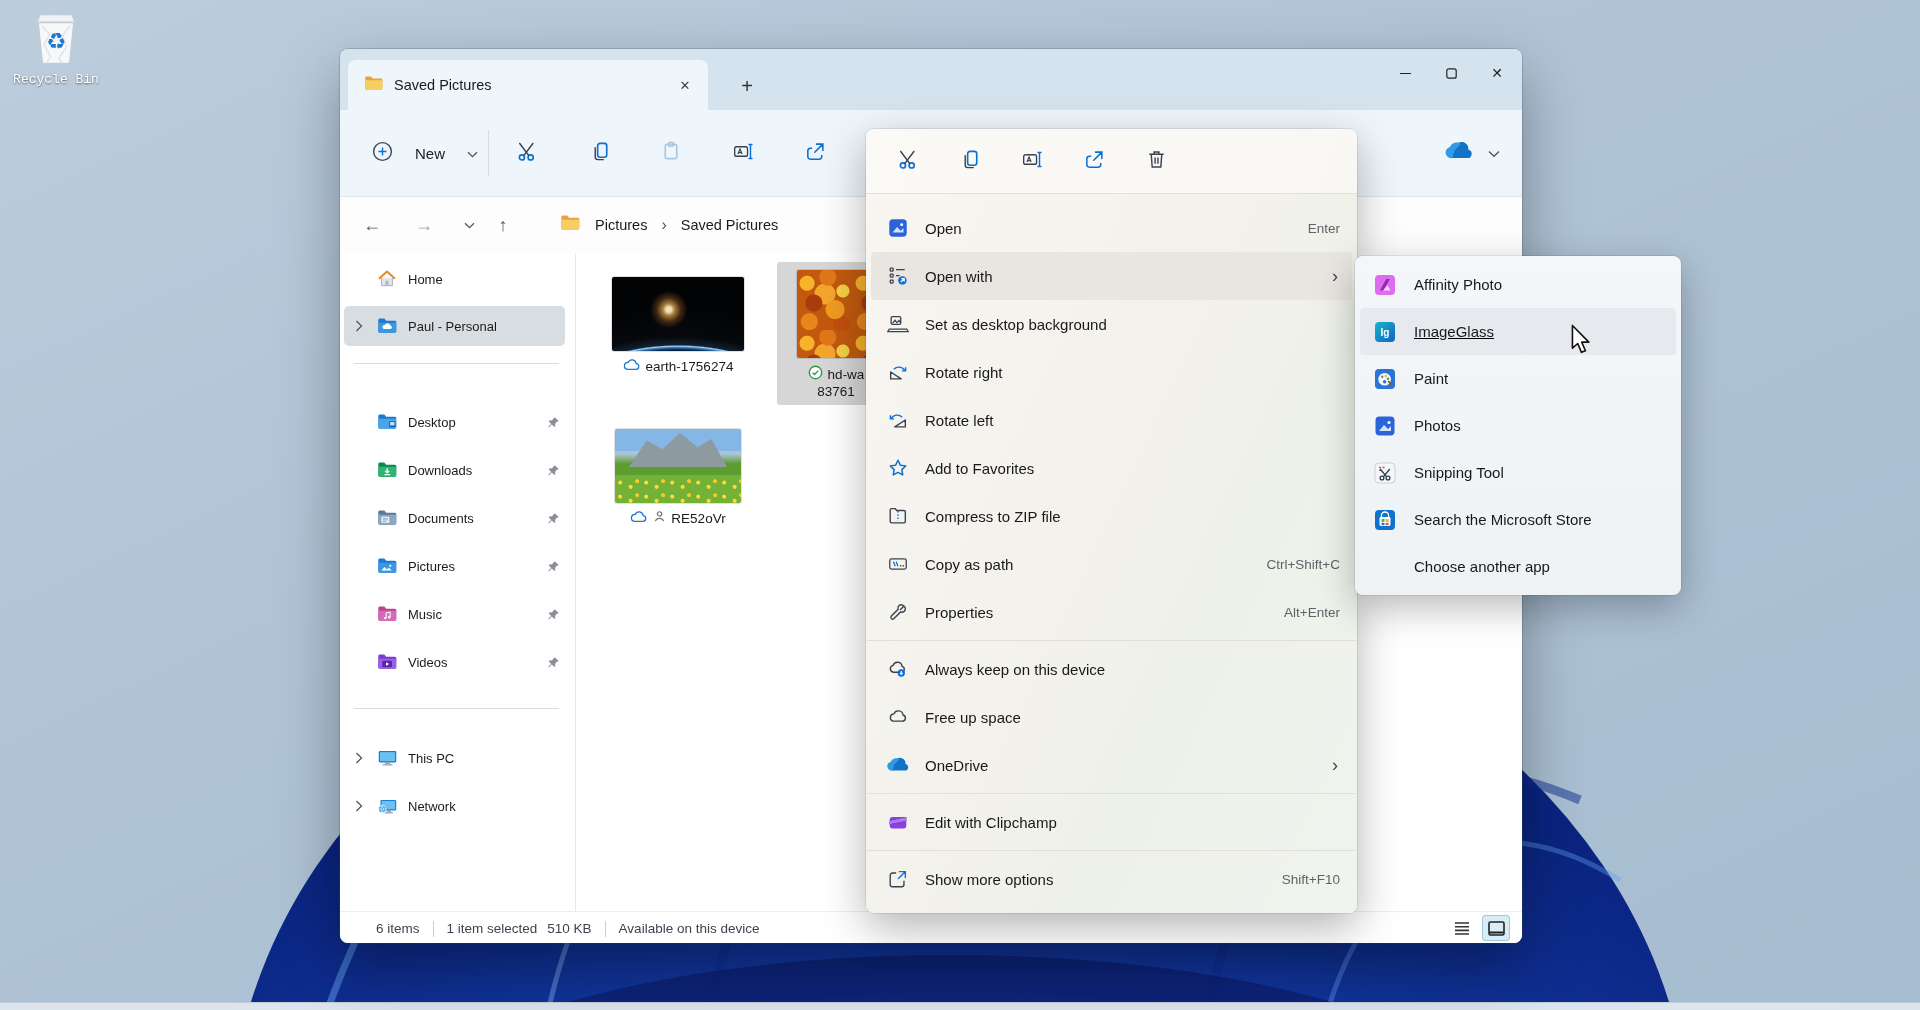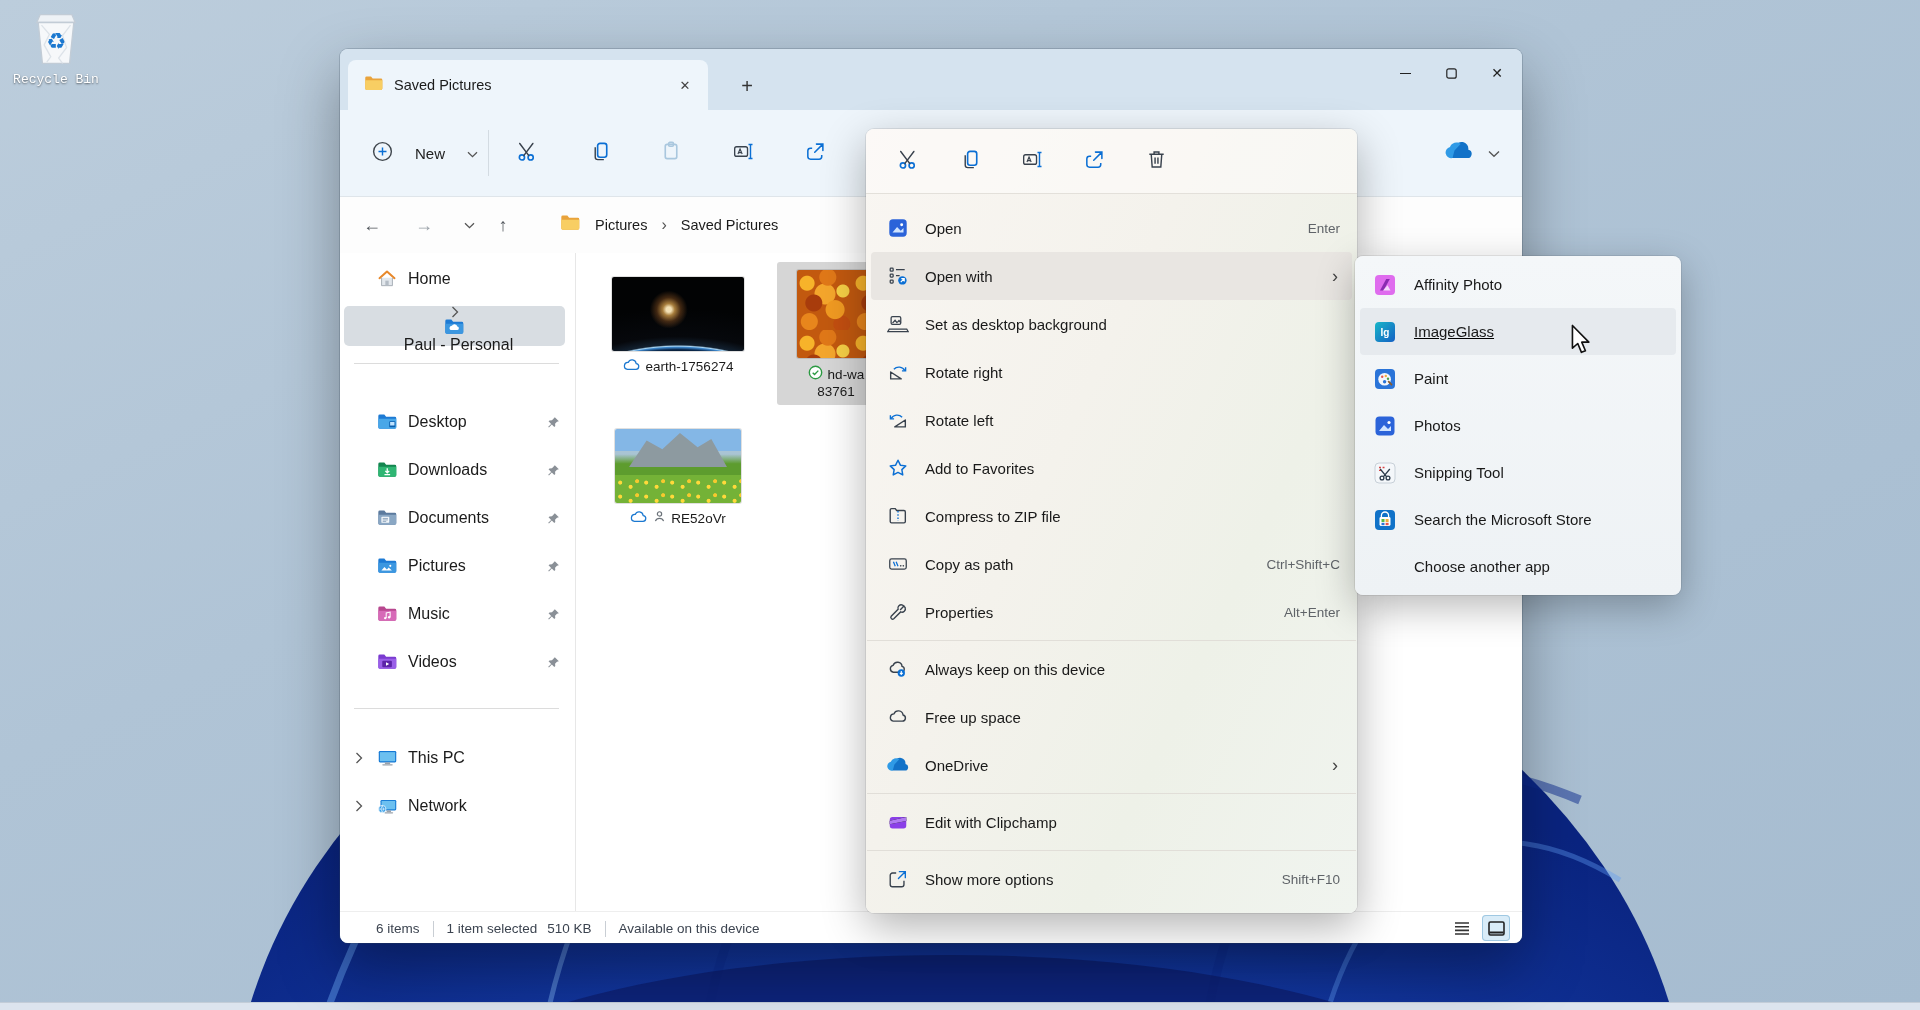--- a/index.html
+++ b/index.html
@@ -37,24 +37,24 @@
   .nav-btn.dim{color:#9aa1a8;}
   .crumb{position:absolute;left:210px;top:8px;height:40px;display:flex;align-items:center;gap:10px;padding:0 10px;}
   .crumb-item{font-size:14.5px;color:#1b1b1b;padding:3px 4px;border-radius:4px;}
   .crumb-sep{font-size:16px;color:#555;}
   
   .bodyarea{position:relative;height:658px;background:#fff;}
   .sidebar{position:absolute;left:0;top:0;width:236px;height:658px;border-right:1px solid #e7e7e7;box-sizing:border-box;}
   .side-item{position:absolute;left:4px;right:10px;height:40px;display:flex;align-items:center;border-radius:5px;}
   .side-chev{width:30px;display:flex;justify-content:center;color:#555;}
   .side-icon{width:26px;display:flex;justify-content:center;}
-  .side-label{font-size:16px;color:#1b1b1b;margin-left:8px;flex:1;}
+  .side-label{font-size:13px;color:#1b1b1b;margin-left:8px;flex:1;}
   .side-pin{width:24px;display:flex;justify-content:center;}
   .side-sep{position:absolute;left:14px;right:16px;height:1px;background:#dcdcdc;}
-  .side-item.selected{background:#d8dde2;flex-direction:column;}
+  .side-item.selected{background:#d8dde2;}
   
   .content{position:absolute;left:237px;top:0;right:0;bottom:0;}
   .tile{position:absolute;display:flex;flex-direction:column;align-items:center;}
   .thumb{border-radius:2px;box-shadow:0 0 0 1px rgba(0,0,0,.12);}
   .thumb-earth{width:132px;height:74px;background:
     radial-gradient(circle at 43% 44%, rgba(255,236,190,.95) 0 3%, rgba(255,190,90,.65) 7%, rgba(255,150,60,.25) 14%, transparent 22%),
     radial-gradient(145% 125% at 50% 168%, #000 52%, #0c2c52 56%, #3d87cc 58.5%, #a8d4f2 59.6%, #12202f 61%, #06080c 70%, #020304 100%);}
   .thumb-leaves{width:78px;height:88px;background-color:#c2590f;background-image:
     radial-gradient(circle at 18% 22%, #f7b32a 0 7px, transparent 8px),
     radial-gradient(circle at 55% 12%, #e07818 0 8px, transparent 9px),

